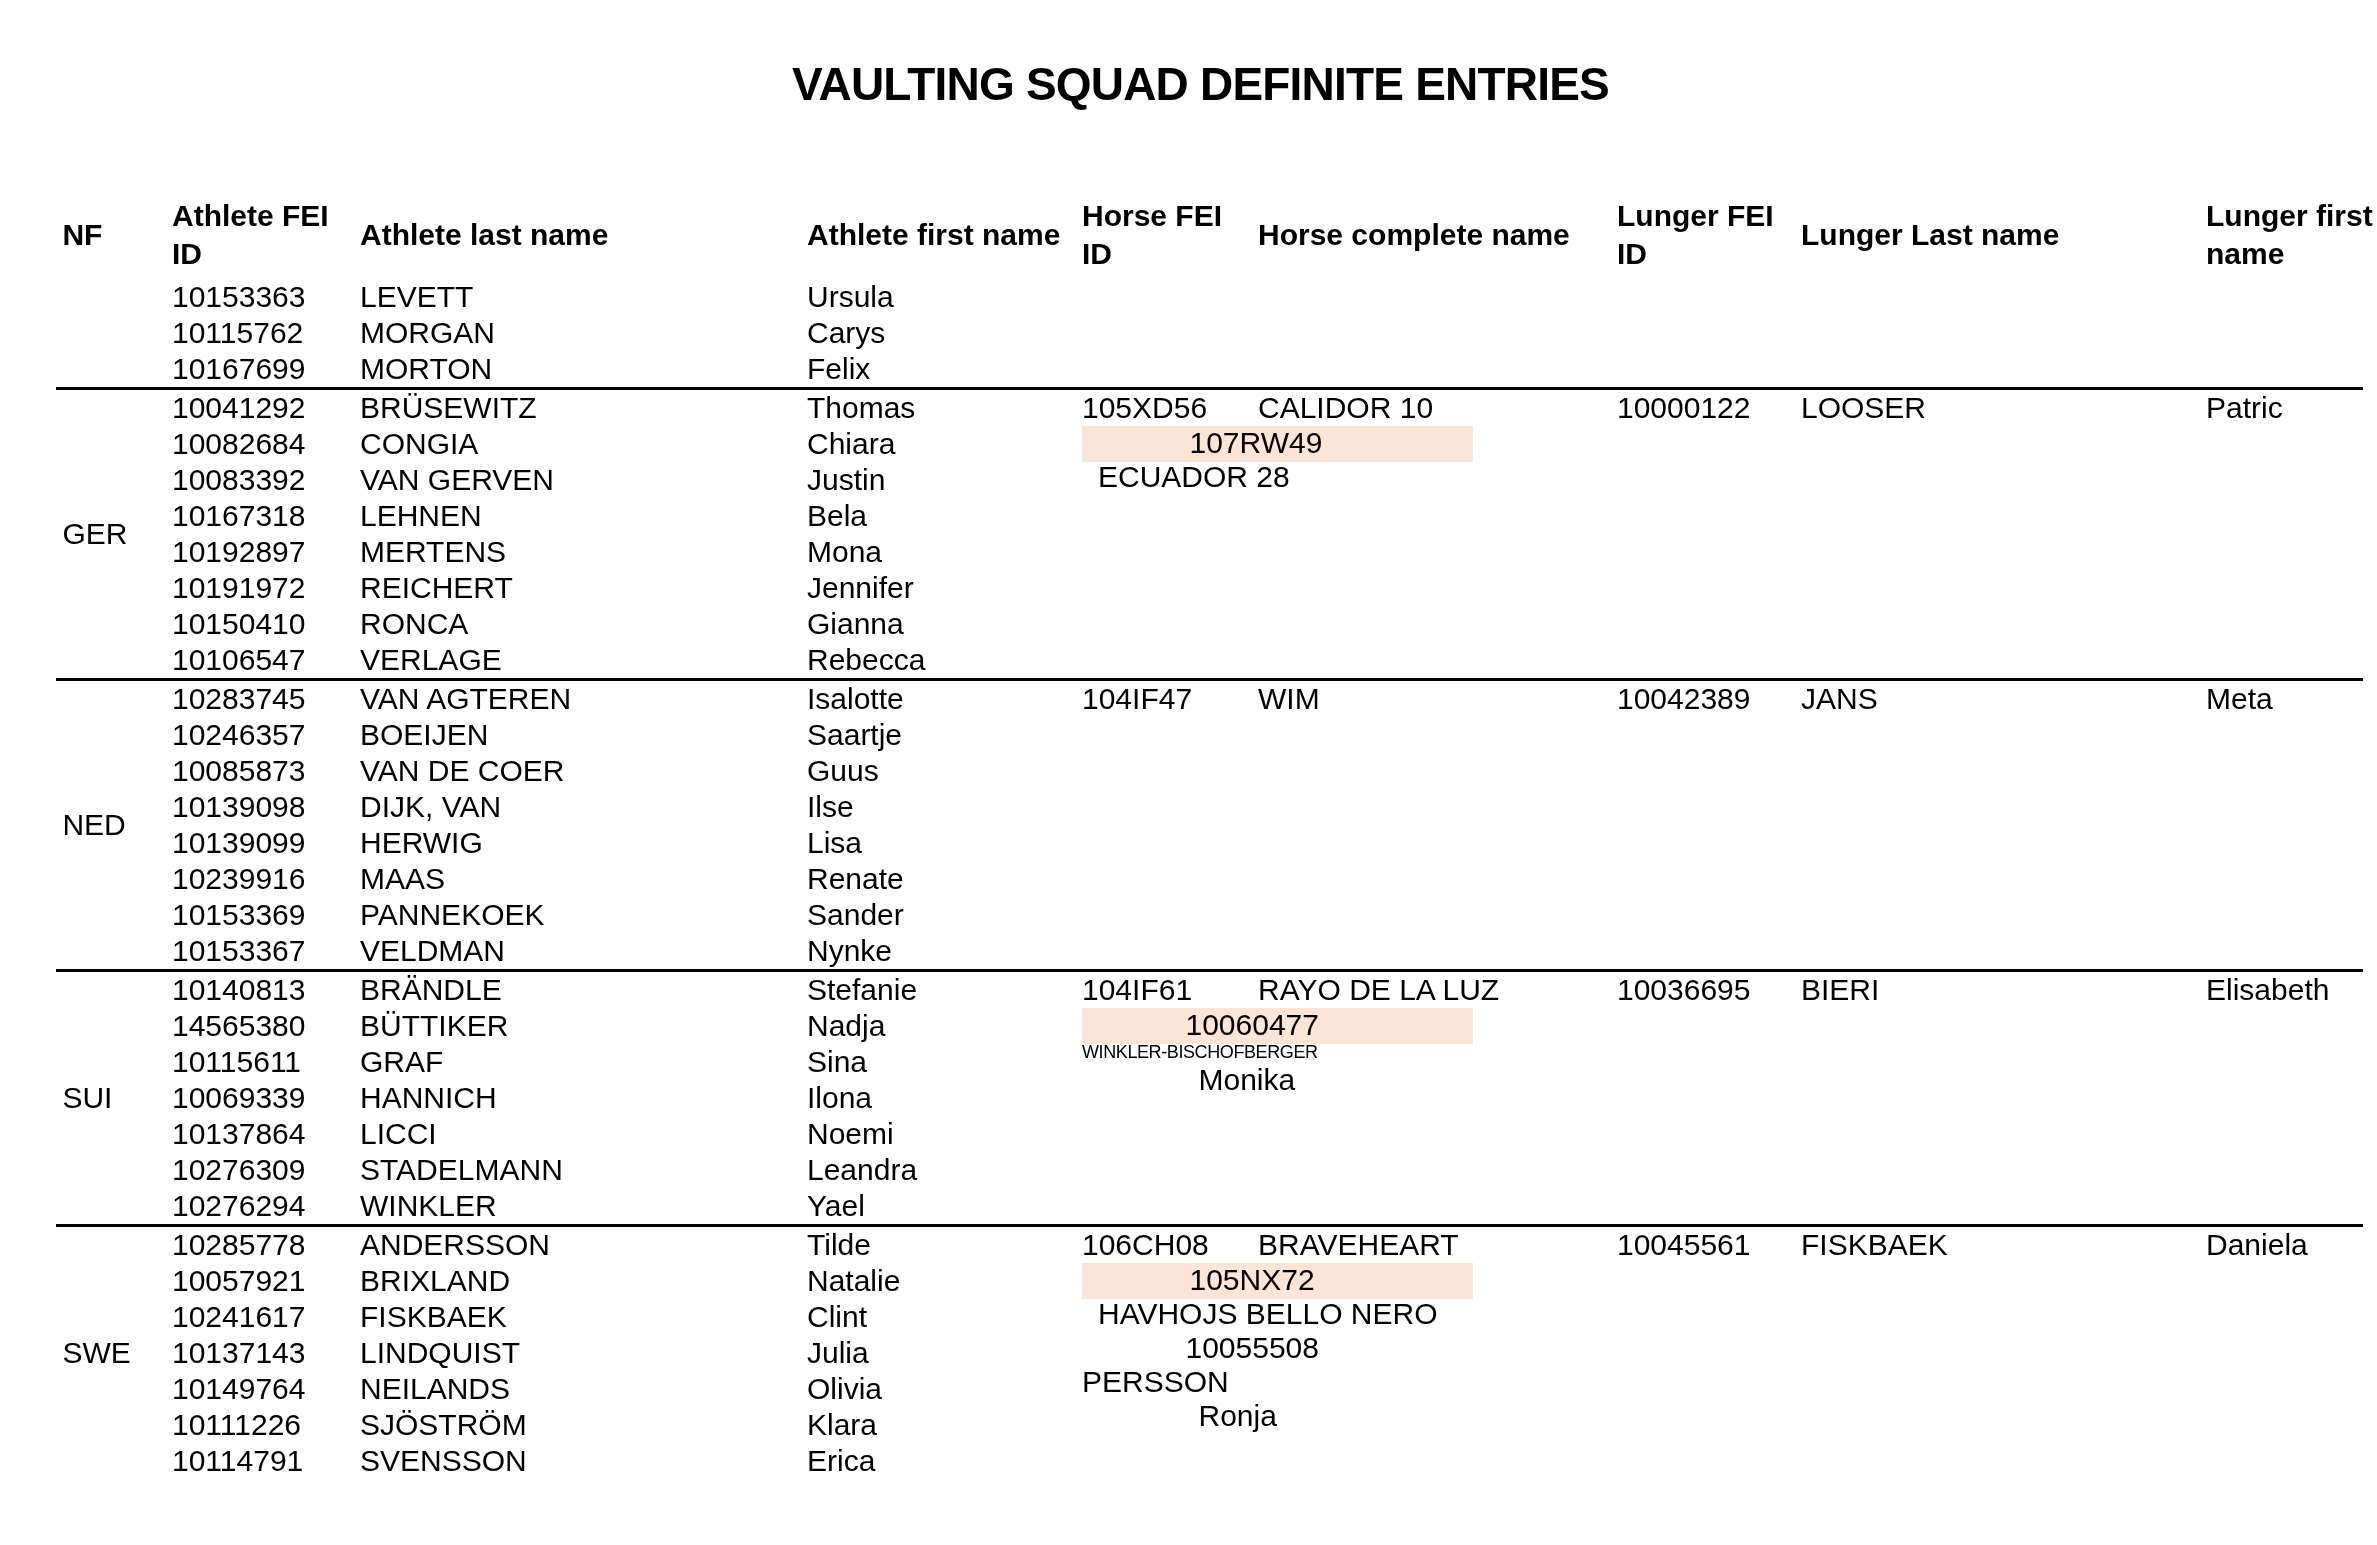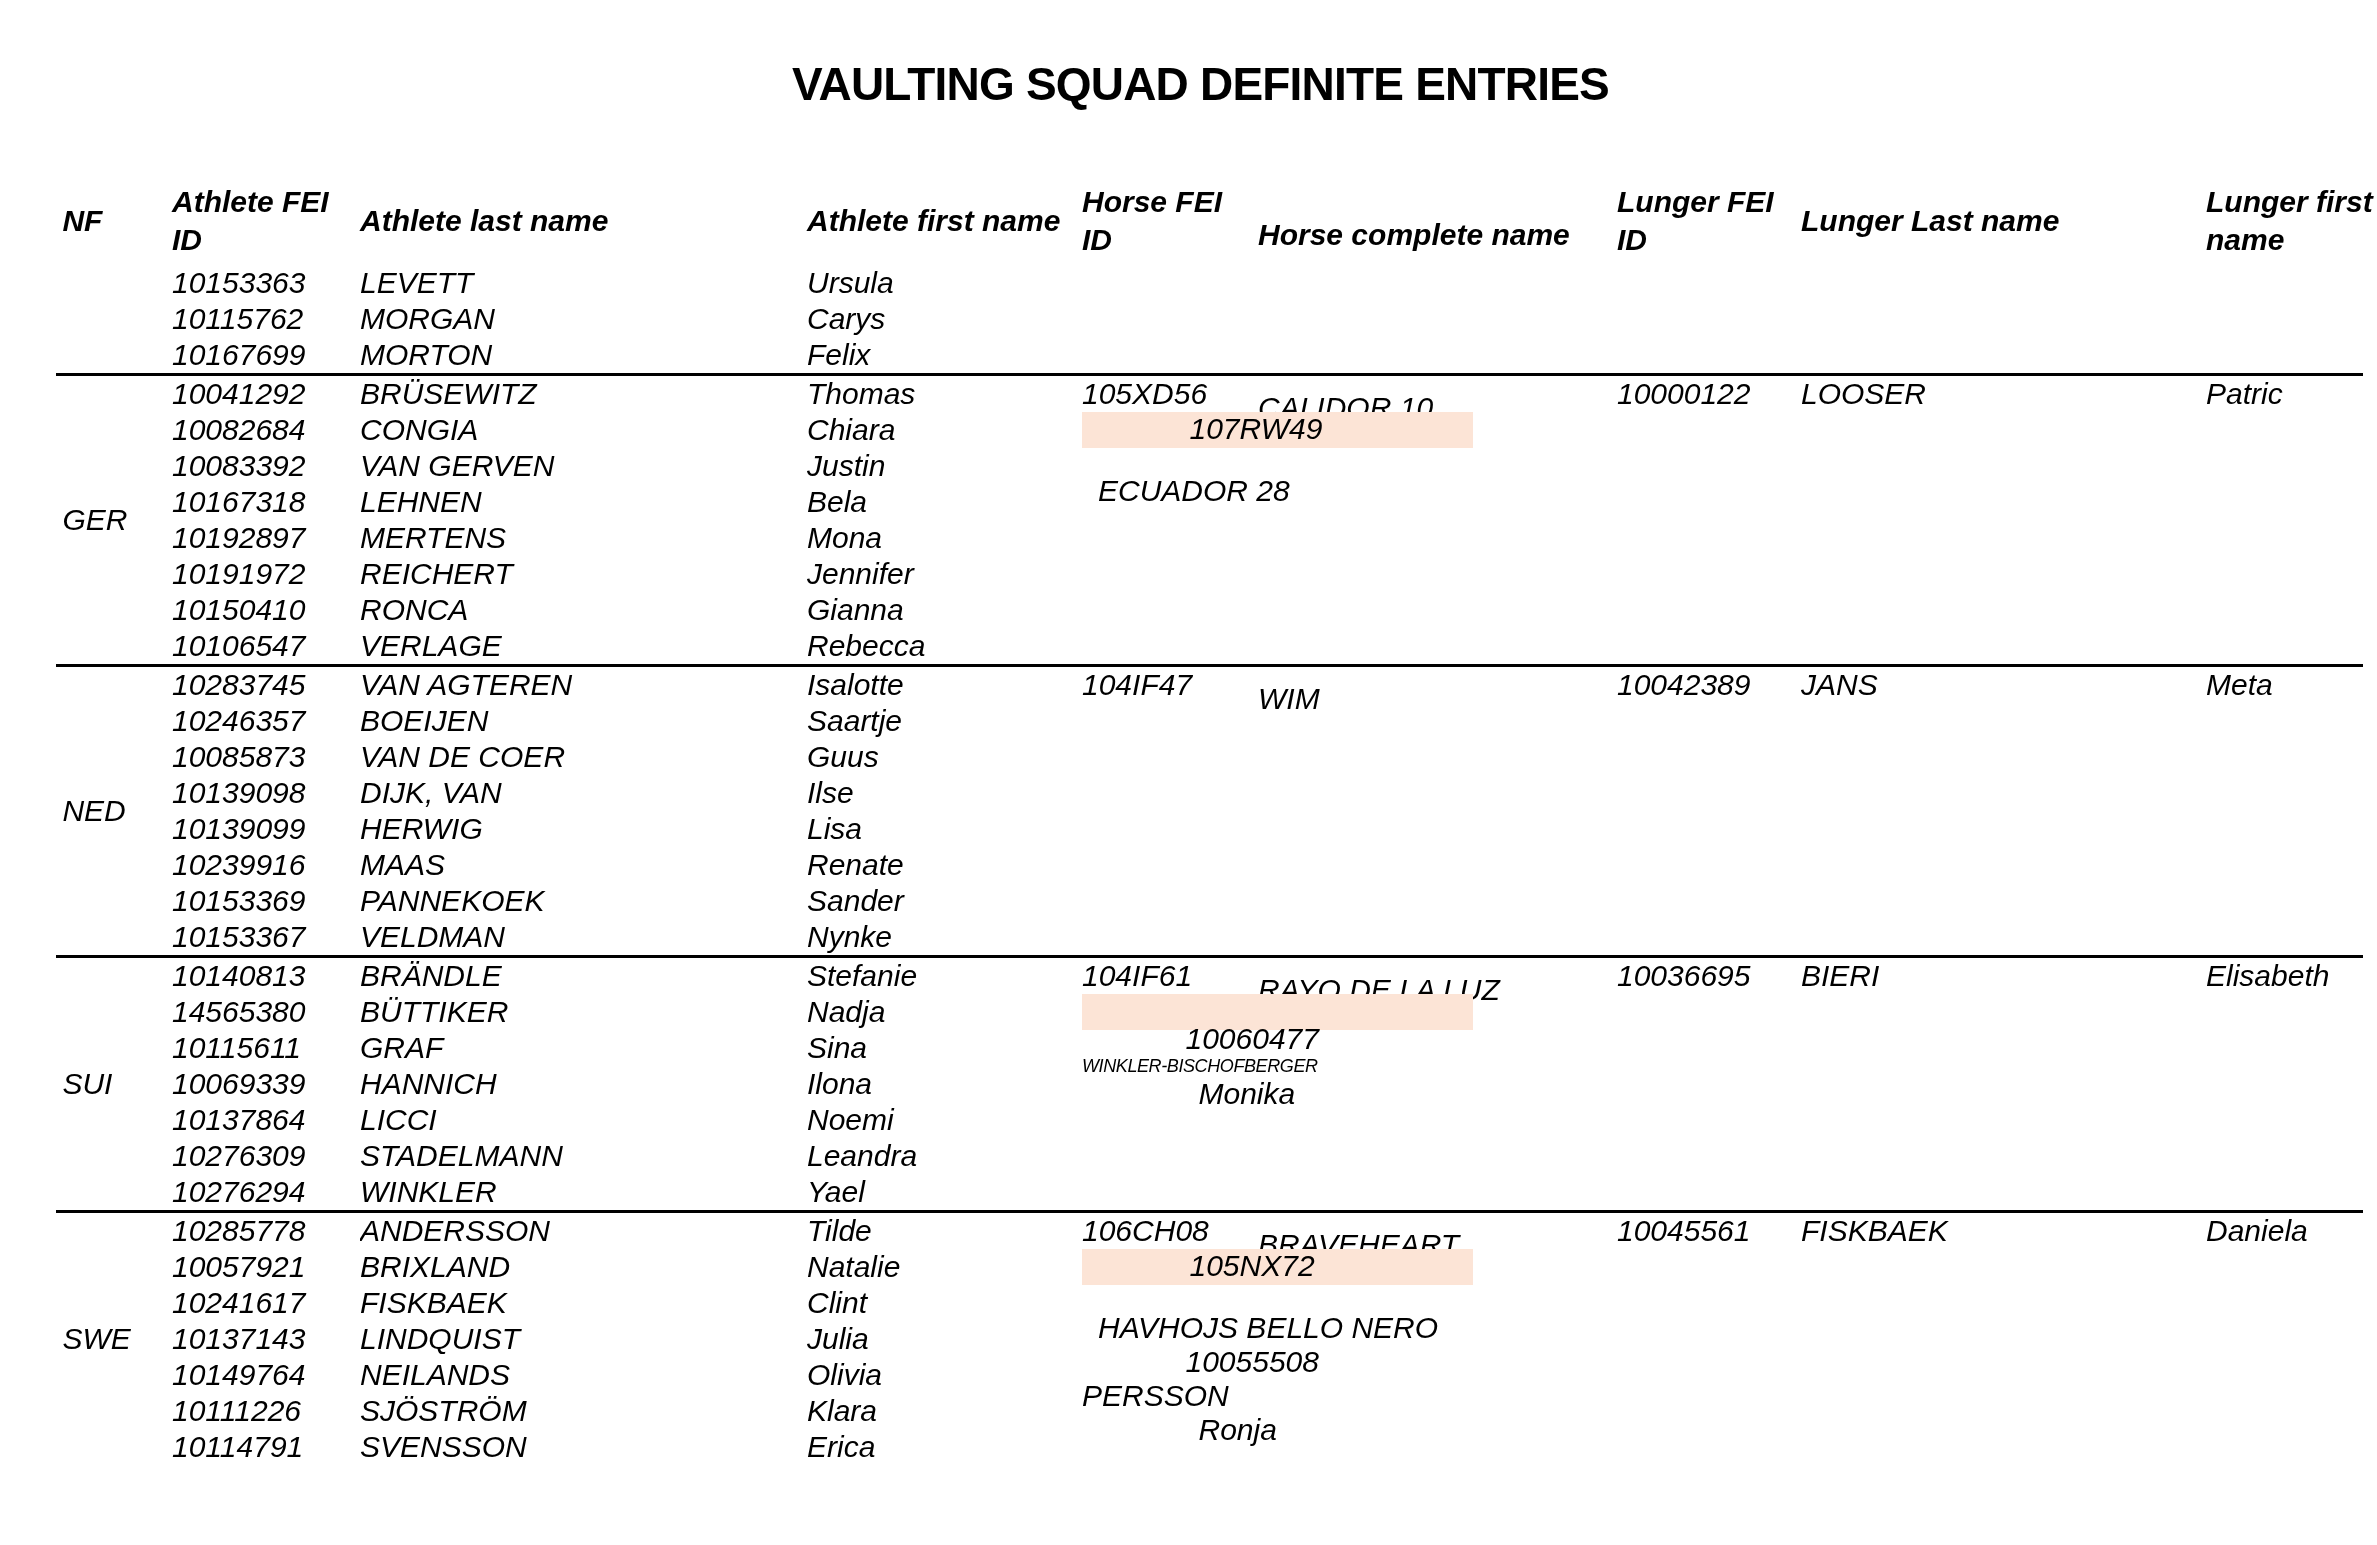--- a/index.html
+++ b/index.html
@@ -11,35 +11,35 @@
     position: relative;
     overflow: hidden;
   }
   .page { position: absolute; inset: 0; }
   .doc-title {
     position: absolute; top: 57px; left: 12px; width: 100%;
     text-align: center;
     font-size: 46px; font-weight: 700; letter-spacing: -0.8px;
   }
   .entry-table {
-    position: absolute; left: 56px; top: 176px; width: 2307px; font-style: italic;
+    position: absolute; left: 56px; top: 190px; width: 2307px;
   }
   .header-row {
     display: flex; align-items: center;
     height: 89px;
     font-weight: 700; font-size: 30px; line-height: 1.25;
   }
   .hcell { flex: 0 0 auto; }
   
   .c-nf     { width: 116px; padding-left: 6.4px; }
   .c-aid    { width: 188px; }
   .c-alast  { width: 447px; }
   .c-afirst { width: 275px; }
   .c-hid    { width: 176px; }
-  .c-hname  { width: 359px; margin-top: 28px; }
+  .c-hname  { width: 359px; }
   .c-lid    { width: 184px; }
   .c-llast  { width: 391px; }
   .c-lfirst { width: 172px; margin-left: 14px; }
 
   .group { display: flex; }
   .group.bordered { border-top: 3.2px solid #000000; }
   .nf-cell {
     width: 116px; flex: 0 0 auto;
     display: flex; align-items: center;
     padding-left: 6.4px;

